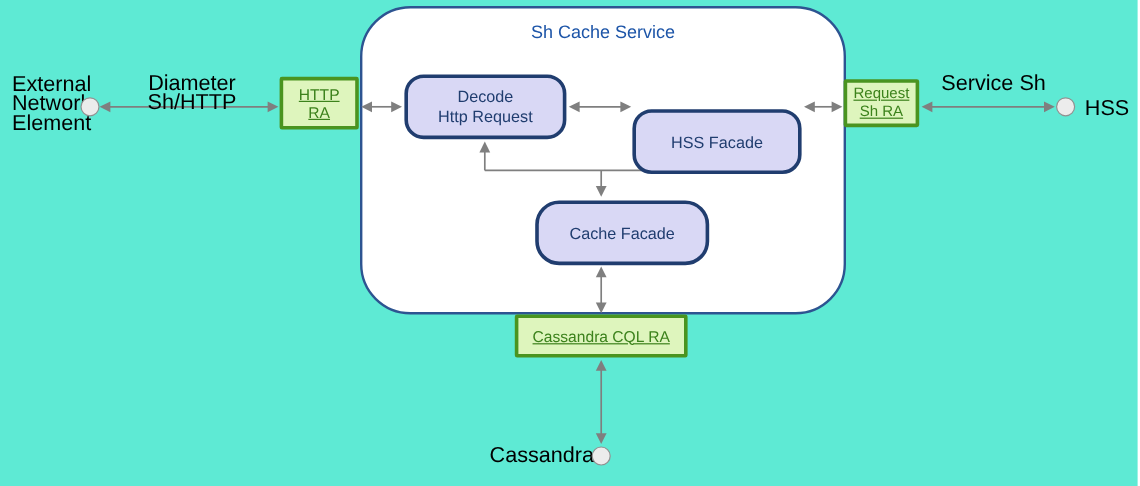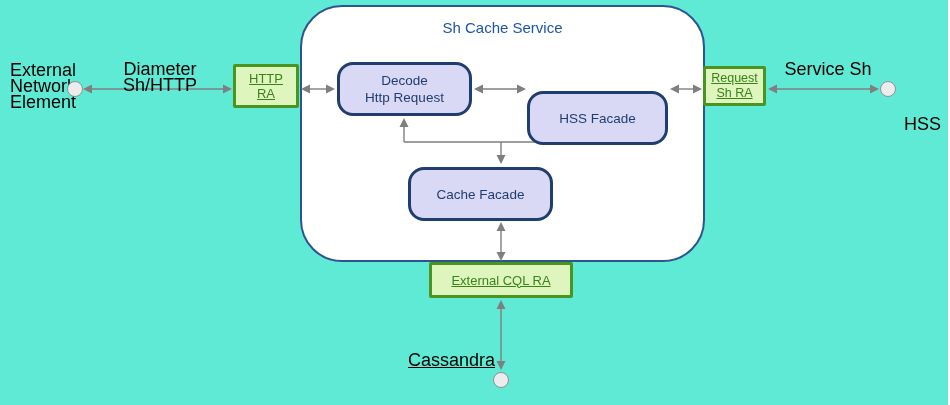--- a/index.html
+++ b/index.html
@@ -151,27 +151,27 @@
   <div class="label" style="left:10px;top:62px;">External
 Network
 Element</div>
   <div class="port" style="left:67px;top:81px;"></div>
   <div class="label edge-label" style="left:95px;top:61px;width:130px;">Diameter Sh/HTTP</div>
 
   <div class="adapter" style="left:233px;top:64px;width:66px;height:44px;">HTTP
 RA</div>
   <div class="adapter" style="left:703px;top:66px;width:63px;height:40px;font-size:12.5px;">Request
 Sh RA</div>
-  <div class="adapter" style="left:429px;top:262px;width:144px;height:36px;">External CQL RA</div>
+  <div class="adapter" style="left:429px;top:262px;width:144px;height:36px;">Cassandra CQL RA</div>
 
   <div class="component" style="left:337px;top:62px;width:135px;height:54px;">Decode
 Http Request</div>
   <div class="component" style="left:527px;top:62px;width:141px;height:54px;margin-top:29px;">HSS Facade</div>
-  <div class="component" style="left:408px;top:167px;width:145px;height:54px;">Cache Facade</div>
+  <div class="component" style="left:446px;top:167px;width:145px;height:54px;border-radius:20px;">Cache Facade</div>
 
   <div class="label edge-label" style="left:773px;top:61px;width:110px;">Service Sh</div>
   <div class="port" style="left:880px;top:81px;"></div>
-  <div class="label" style="left:904px;top:82px;margin-top:34px;">HSS</div>
+  <div class="label" style="left:904px;top:82px;">HSS</div>
 
-  <div class="label" style="left:408px;top:352px;width:82px;text-align:right;text-decoration:underline;">Cassandra</div>
+  <div class="label" style="left:408px;top:371px;width:82px;text-align:right;">Cassandra</div>
   <div class="port" style="left:493px;top:372px;"></div>
 
 </div>
 
 </body></html>

